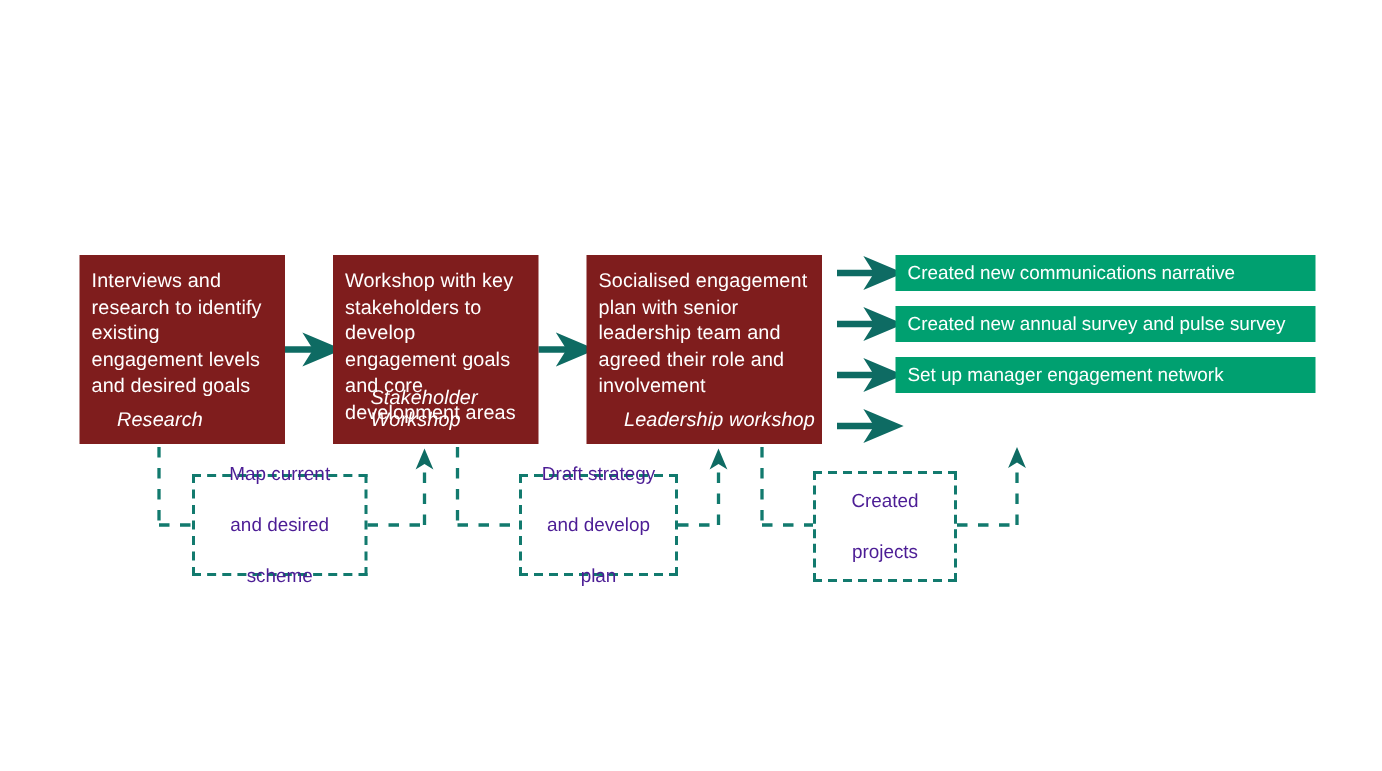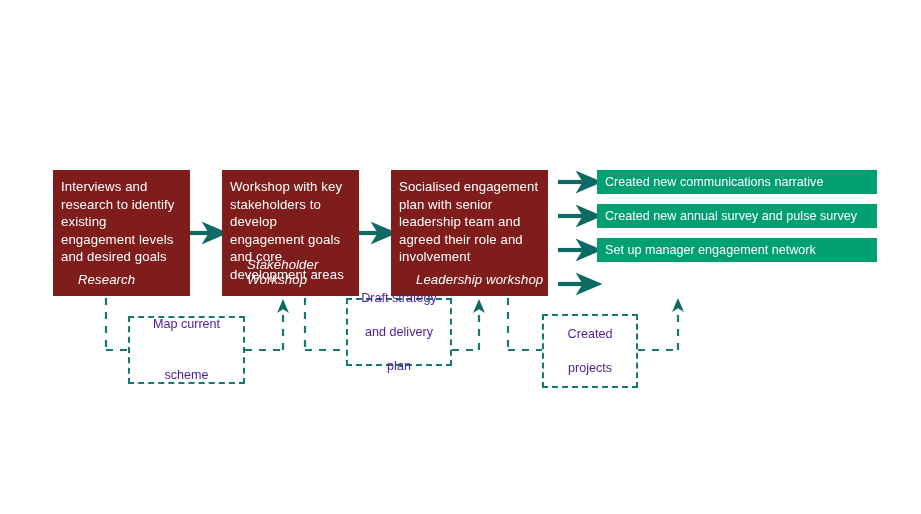--- a/index.html
+++ b/index.html
@@ -155,29 +155,29 @@
   <div class="outcome" style="top:204px;">
     <span>Created new annual survey  and pulse  survey</span>
   </div>
   <div class="outcome" style="top:238px;">
     <span>Set up manager engagement network</span>
   </div>
 
   <div class="dashed" style="left:128px;top:316px;width:117px;height:68px;">
     <span>
       <span>Map current</span><br>
-      <br>
+      <span>and desired</span><br>
       <span>scheme</span>
     </span>
   </div>
 
-  <div class="dashed" style="left:346px;top:298px;width:106px;height:68px;">
+  <div class="dashed" style="left:346px;top:316px;width:106px;height:68px;">
     <span>
       <span>Draft strategy</span><br>
-      <span>and delivery</span><br>
+      <span>and develop</span><br>
       <span>plan</span>
     </span>
   </div>
 
   <div class="dashed" style="left:542px;top:314px;width:96px;height:74px;">
     <span>
       <span>Created</span><br>
       <span>projects</span>
     </span>
   </div>

